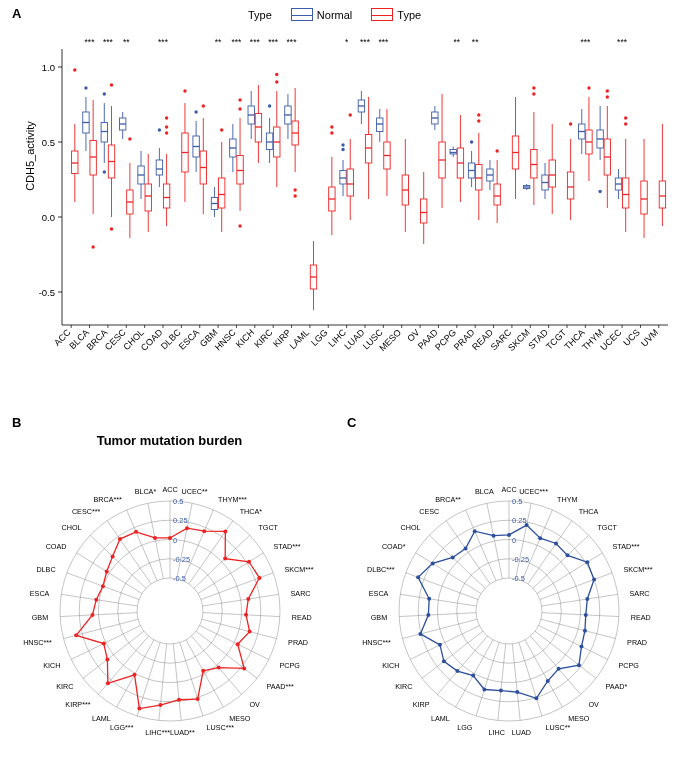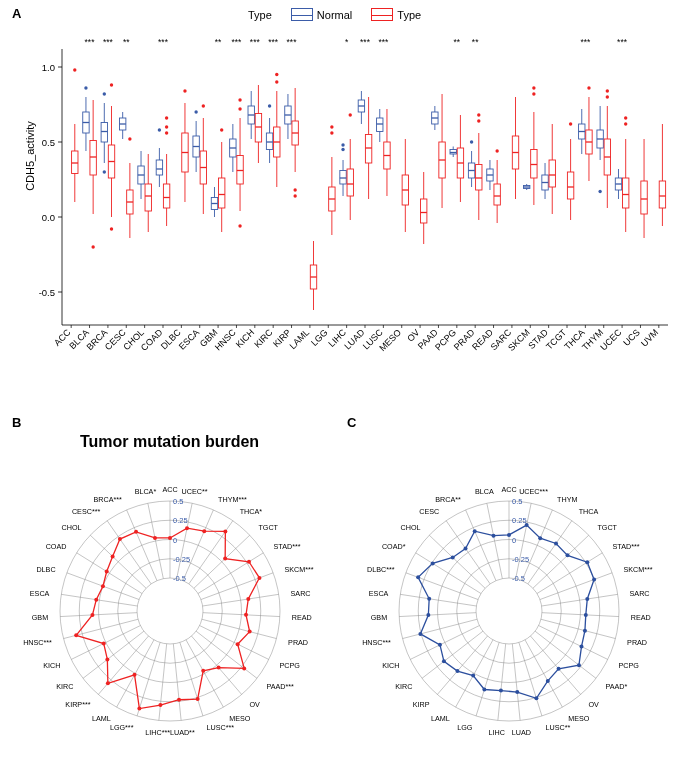--- a/index.html
+++ b/index.html
@@ -64,21 +64,21 @@
     font-size: 11px;
   }
   
   .radar-panel { position: absolute; top: 415px; width: 339px; height: 343px; }
   #panelB { left: 0; }
   #panelC { left: 339px; }
   .radar-title {
     position: absolute;
     top: 18px; left: 0; width: 100%;
     text-align: center;
-    font-size: 16px;
+    font-size: 13px;
     font-weight: bold;
   }
   svg { display: block; }
   text { font-family: "Liberation Sans", sans-serif; }
 </style>
 </head>
 <body>
 
 <div id="panelA">
   <div class="panel-letter" style="left:12px; top:6px;">A</div>

